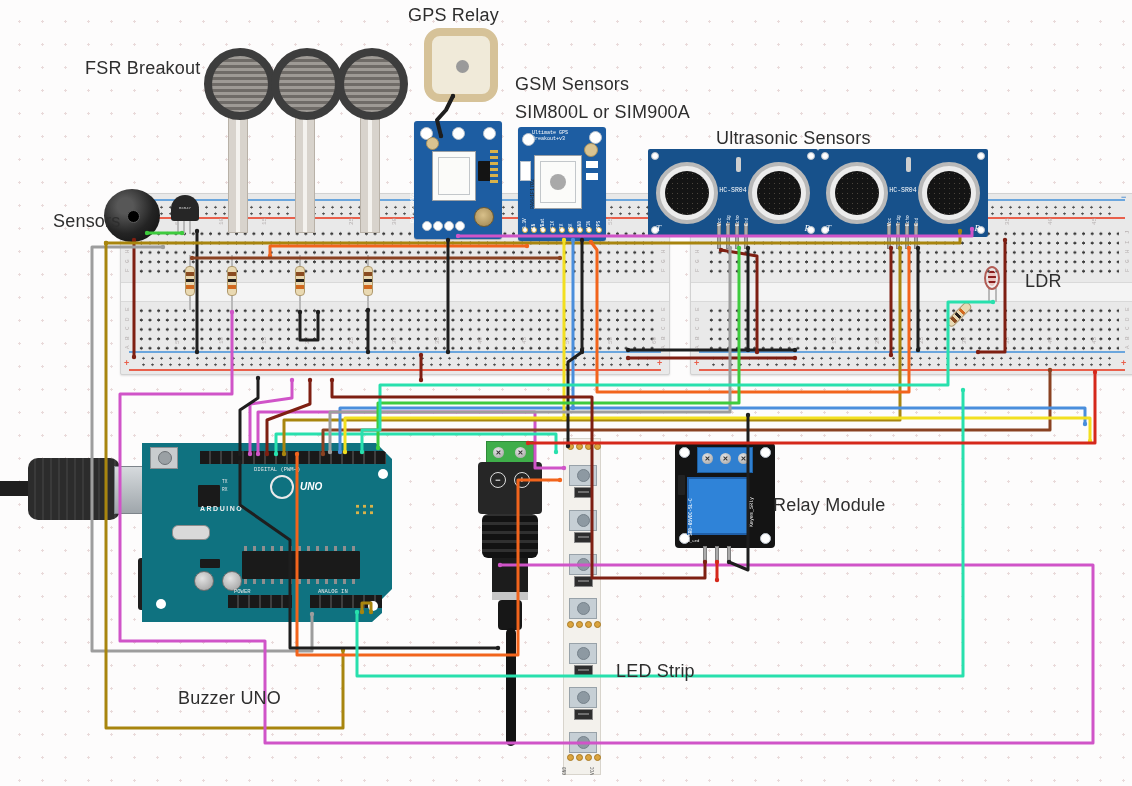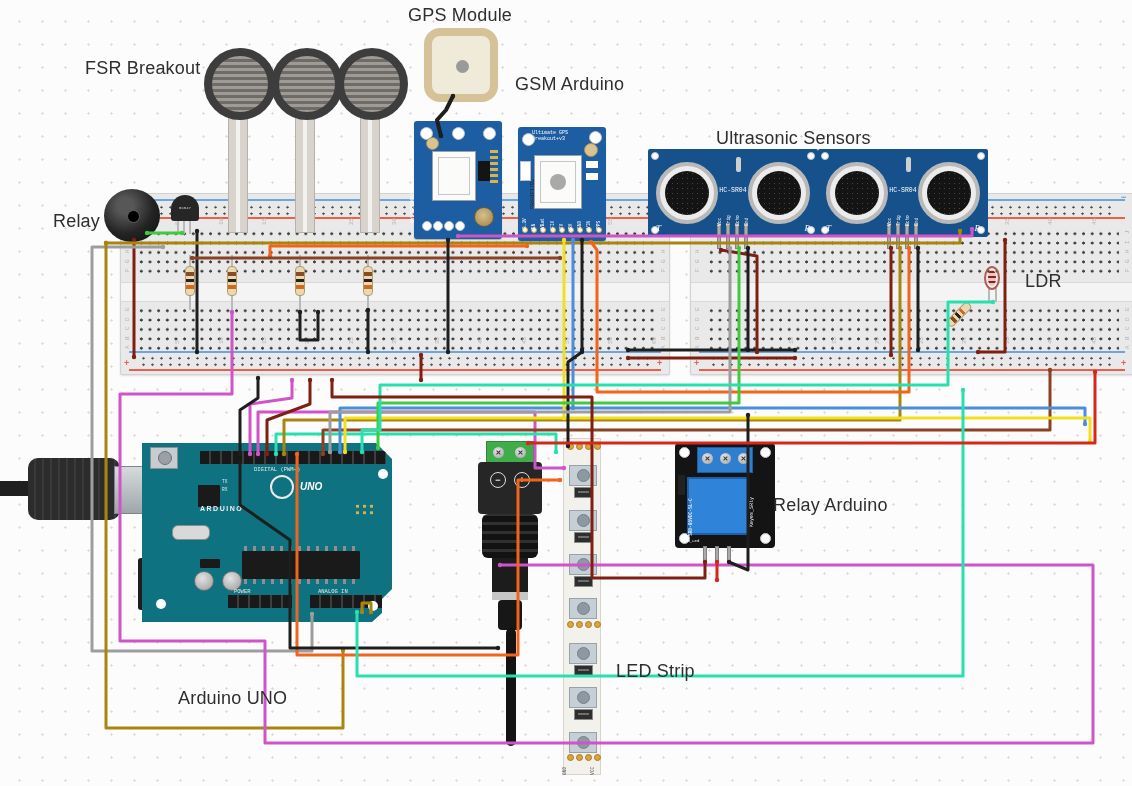--- a/index.html
+++ b/index.html
@@ -610,21 +610,22 @@
       <circle cx="318" cy="312" r="2.2" fill="#1e1e1e"></circle>
       <polyline points="368,310 368,352" fill="none" stroke="#1e1e1e" stroke-width="3" stroke-linecap="round" stroke-linejoin="round"></polyline>
       <circle cx="368" cy="310" r="2.2" fill="#1e1e1e"></circle>
       <circle cx="368" cy="352" r="2.2" fill="#1e1e1e"></circle>
       <polyline points="421,355 421,380" fill="none" stroke="#7e1f12" stroke-width="3" stroke-linecap="round" stroke-linejoin="round"></polyline>
       <circle cx="421" cy="355" r="2.2" fill="#7e1f12"></circle>
       <circle cx="421" cy="380" r="2.2" fill="#7e1f12"></circle>
     </svg>
 
   <div class="lbl" style="left:85px;top:58px">FSR Breakout</div>
-  <div class="lbl" style="left:408px;top:5px">GPS Module</div>
-  <div class="lbl" style="left:515px;top:74px">GSM Arduino</div>
+  <div class="lbl" style="left:408px;top:5px">GPS Relay</div>
+  <div class="lbl" style="left:515px;top:74px">GSM Sensors</div>
+  <div class="lbl" style="left:515px;top:102px">SIM800L or SIM900A</div>
   <div class="lbl" style="left:716px;top:128px">Ultrasonic Sensors</div>
-  <div class="lbl" style="left:53px;top:211px">Relay</div>
+  <div class="lbl" style="left:53px;top:211px">Sensors</div>
   <div class="lbl" style="left:1025px;top:271px">LDR</div>
-  <div class="lbl" style="left:773px;top:495px">Relay Arduino</div>
+  <div class="lbl" style="left:773px;top:495px">Relay Module</div>
   <div class="lbl" style="left:616px;top:661px">LED Strip</div>
-  <div class="lbl" style="left:178px;top:688px">Arduino UNO</div>
+  <div class="lbl" style="left:178px;top:688px">Buzzer UNO</div>
 </div>
 
 </body></html>

